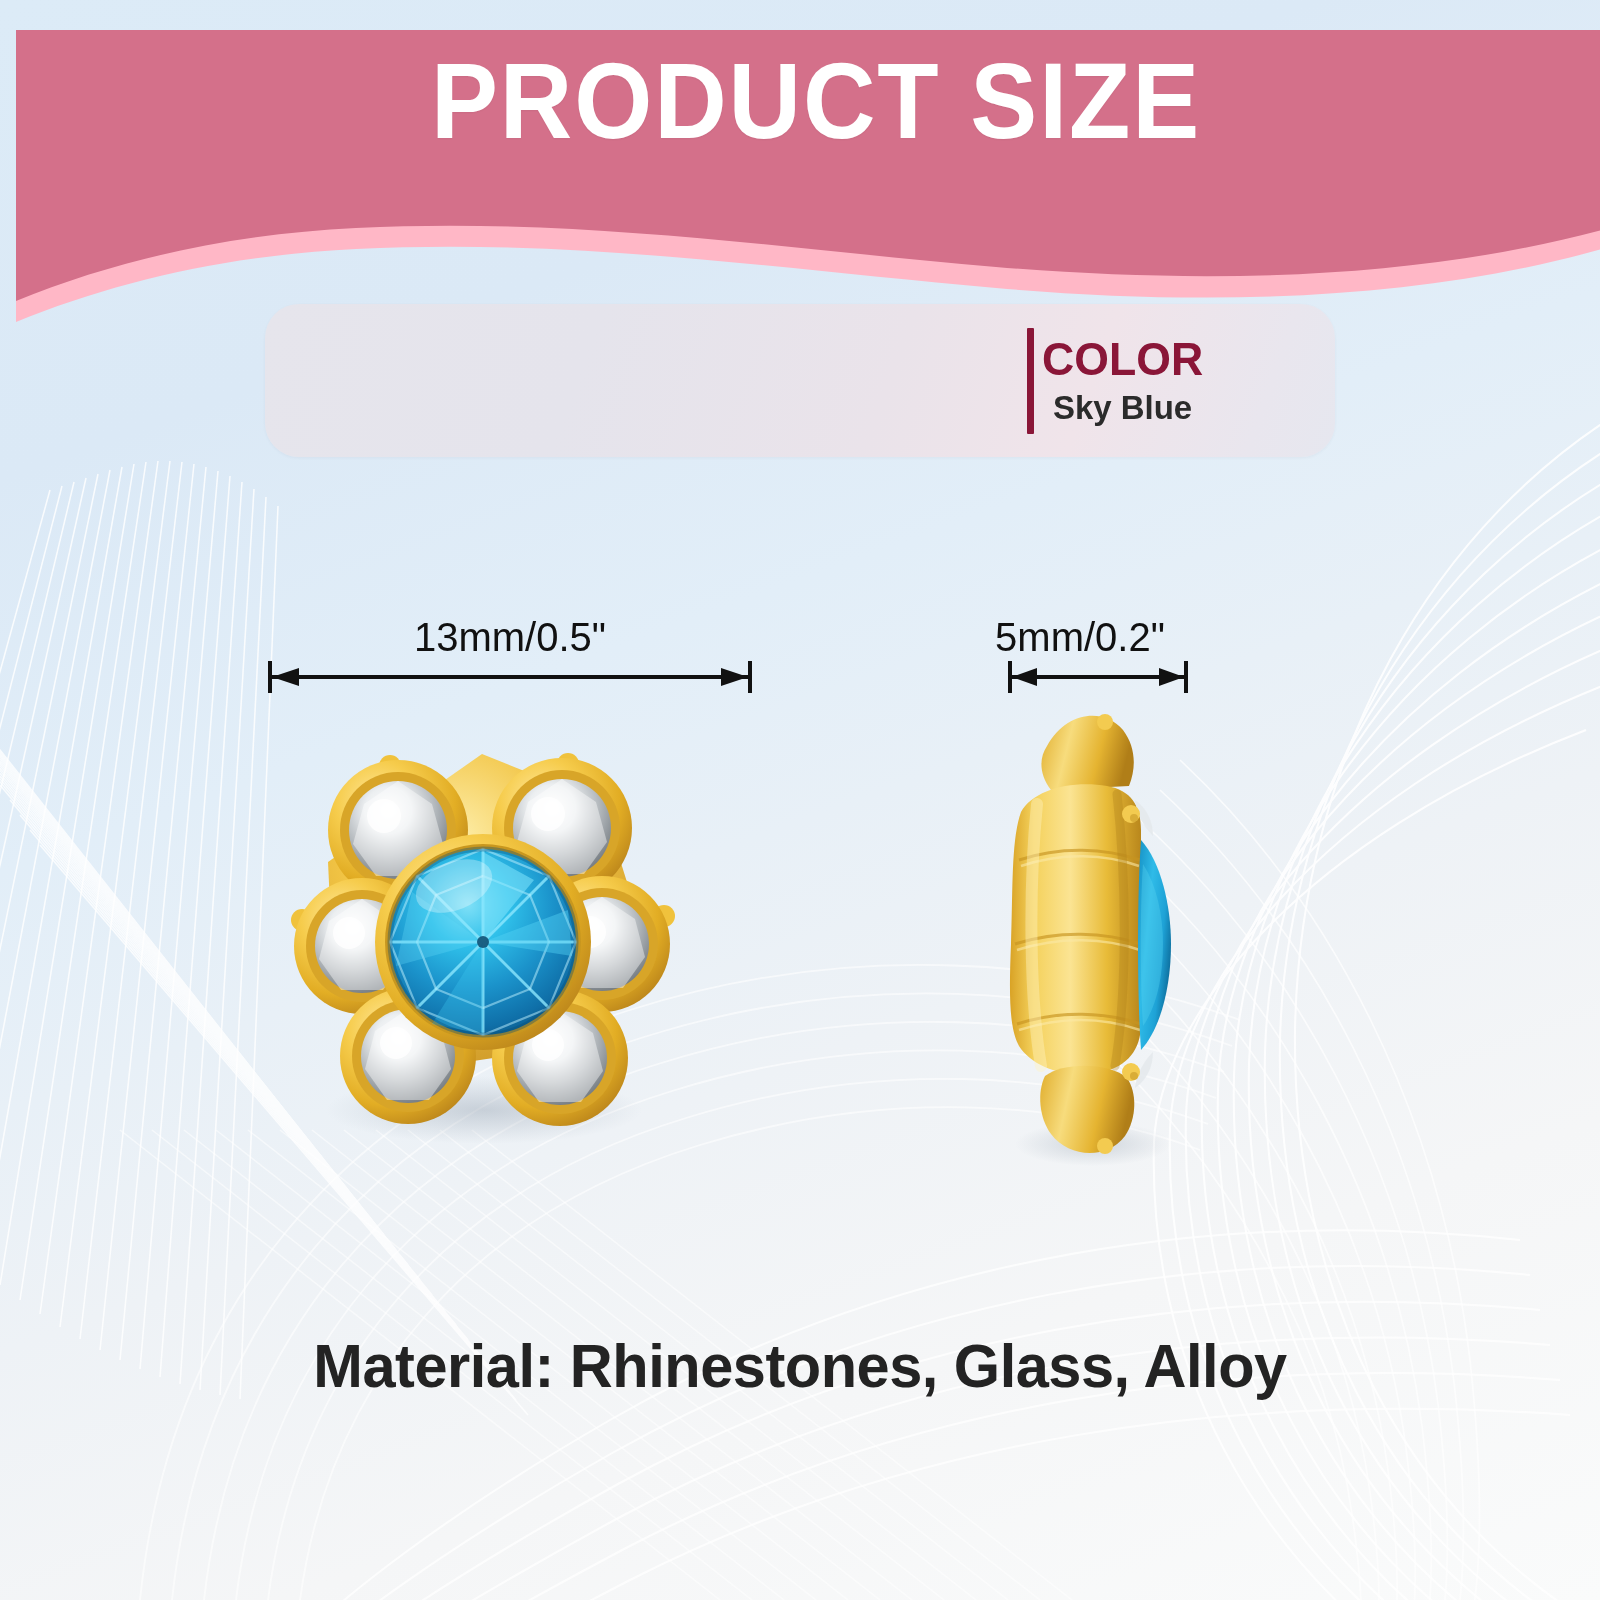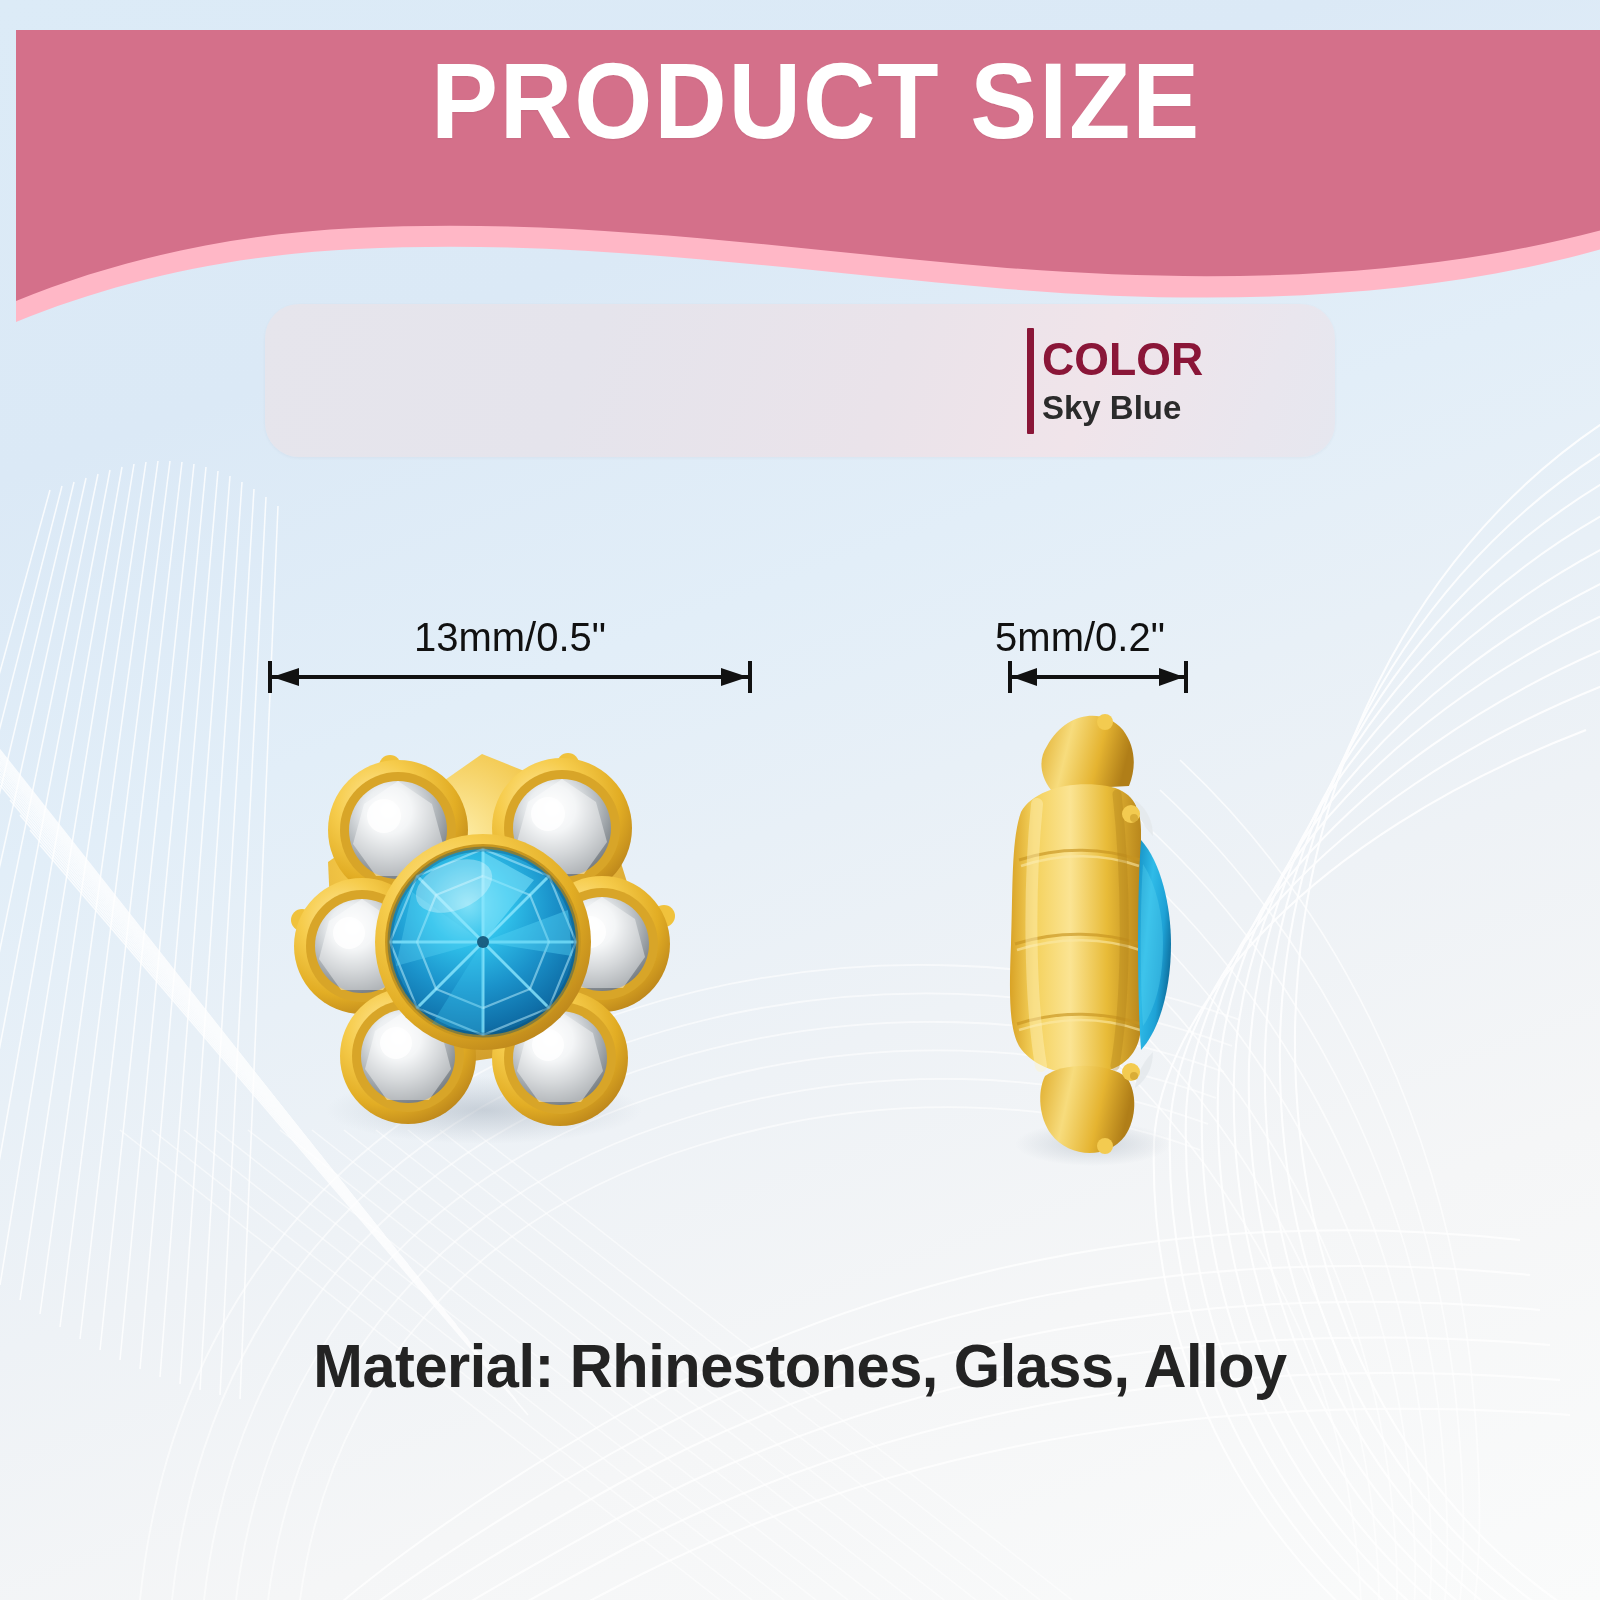--- a/index.html
+++ b/index.html
@@ -54,21 +54,21 @@
   #info-pill {
     position:absolute; left:265px; top:304px;
     width:1070px; height:153px;
     border-radius:34px;
     background:linear-gradient(110deg,
        #e6e5ec 0%, #e5e4ec 30%, #eae3ea 58%, #f0e4ea 76%, #e9e6ee 92%, #e6e7ef 100%);
     box-shadow:0 1px 3px rgba(90,80,110,0.06);
   }
   .pill-col { position:absolute; top:0; height:153px; display:flex; align-items:center; }
   #col-qty   { left:62px;  }
-  #col-color { left:762px; }
+  #col-color { left:762px;text-align:center; }
 
   .vbar {
     width:7px; height:106px;
     background:#8a1638;
     border-radius:1px;
     flex:0 0 auto;
   }
   .col-text { margin-left:14px; }
   #col-color .col-text { margin-left:8px; }
 

